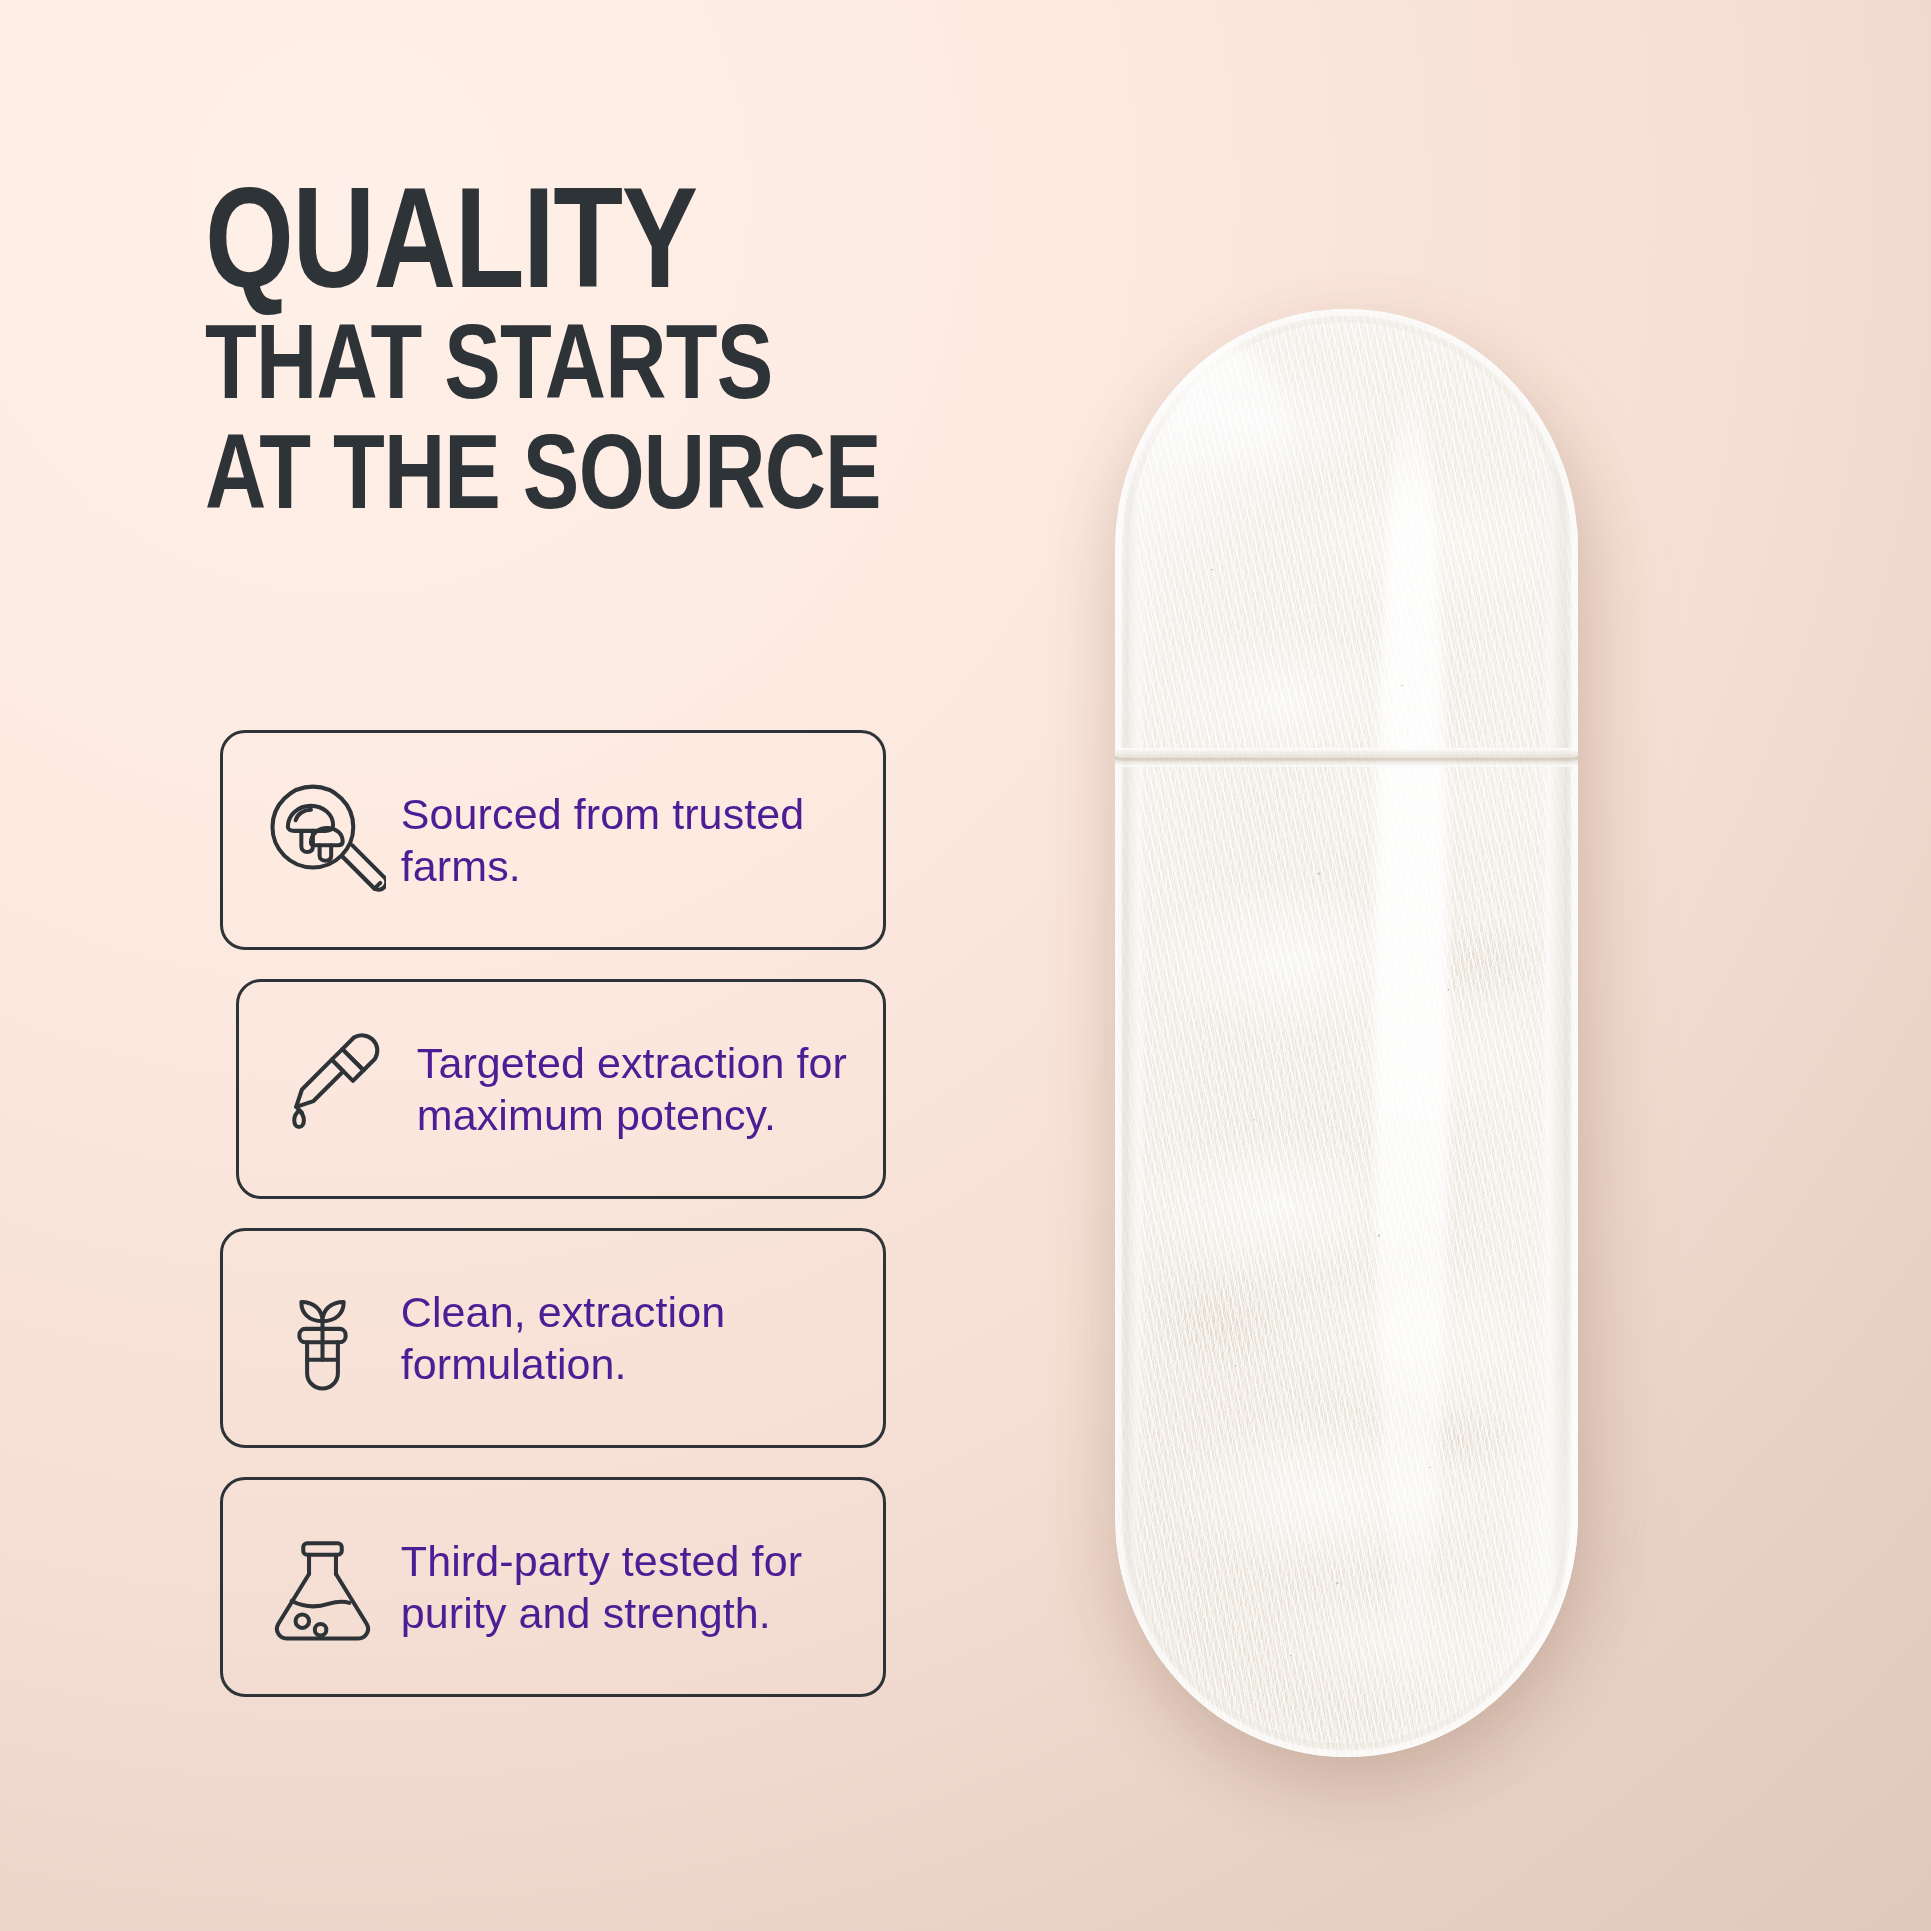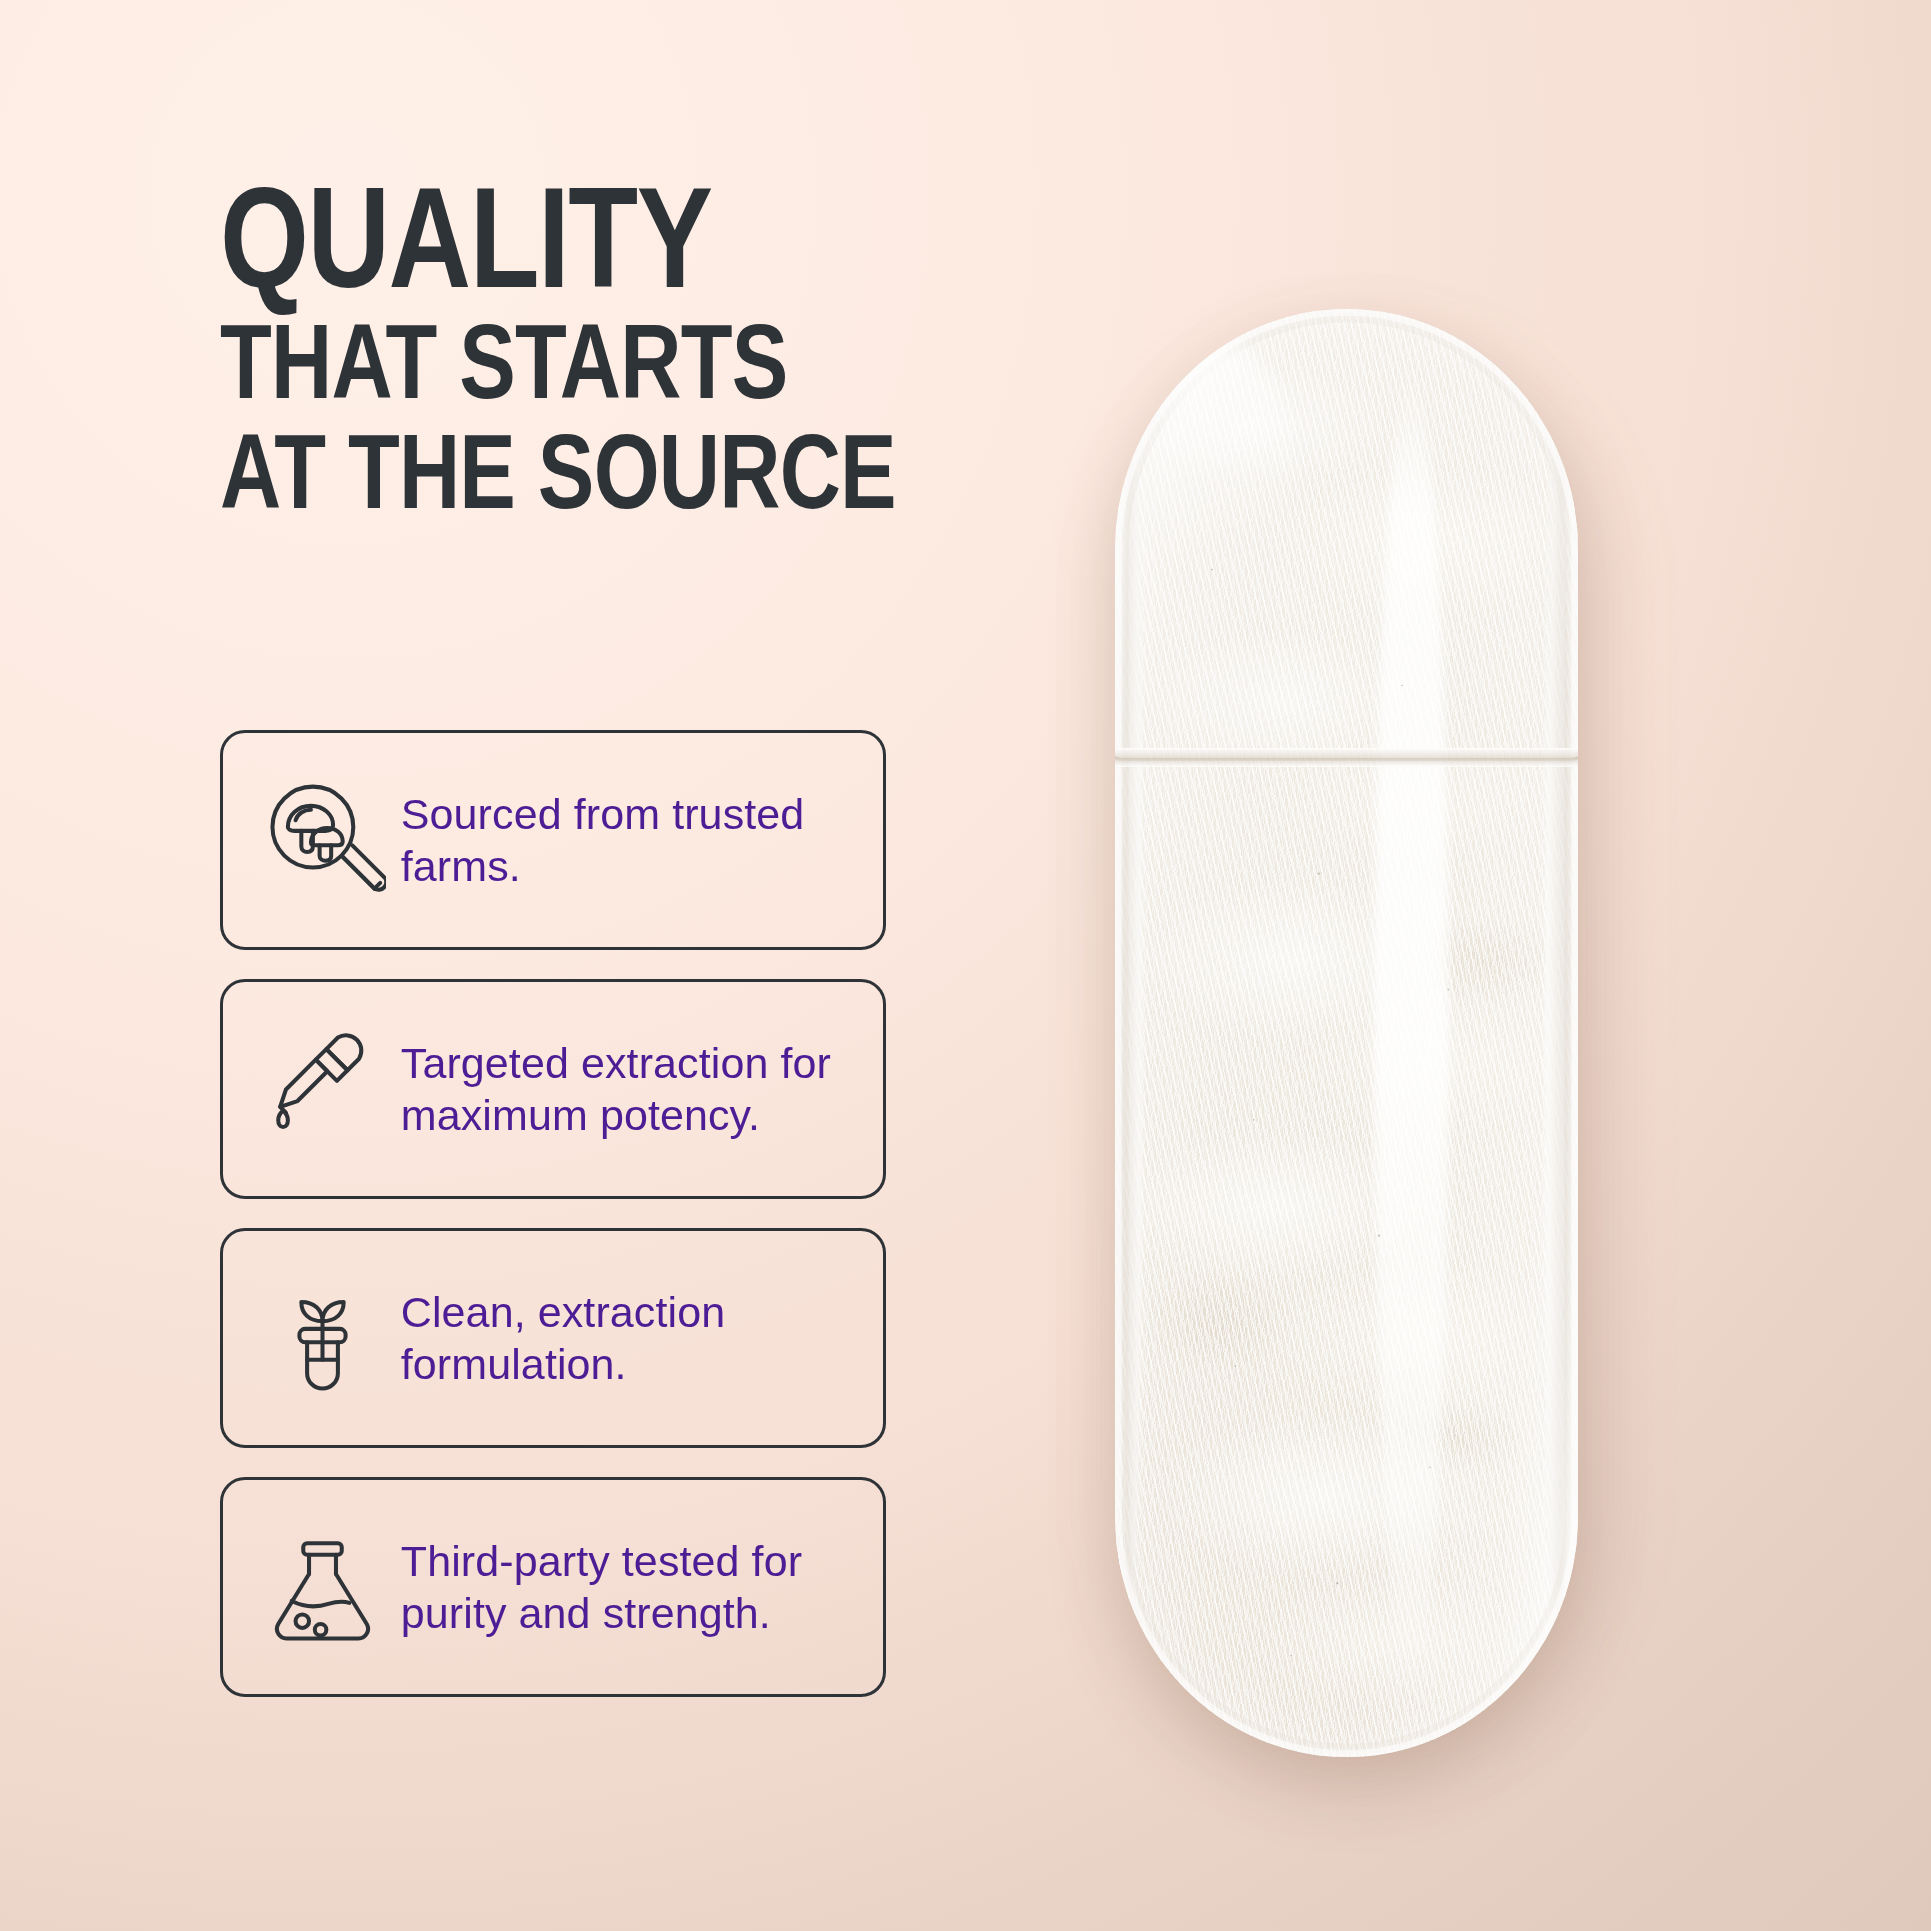--- a/index.html
+++ b/index.html
@@ -12,21 +12,21 @@
   body {
     font-family:"Liberation Sans", sans-serif;
     background:
       radial-gradient(circle at 18% 10%, #FEF0E8 0%, #FDEBE2 28%, #F6DFD4 58%, #E7D0C4 82%, #DFC9BD 100%);
     position:relative;
   }
 
   
   .left-col {
     position:absolute;
-    left:220px; top:172px;
+    left:205px; top:172px;
     width:676px;
   }
 
   
   .headline {
     color:#2E3338;
     font-family:"Liberation Sans", sans-serif;
     font-weight:700;
     text-transform:uppercase;
     letter-spacing:-0.5px;
@@ -70,21 +70,21 @@
   .card {
     border:3.9px solid #2E3338;
     border-radius:25px;
     display:flex;
     align-items:center;
     padding:0 9.7px 0 27px;
     margin-bottom:29px;
     background:transparent;
   }
   .card-1 { height:220px; }
-  .card-2 { height:220px; }
+  .card-2 { height:220px;margin-left:16px; }
   .card-3 { height:220px; }
   .card-4 { height:220px; }
 
   .card-icon {
     flex:0 0 145px;
     height:145px;
     display:flex;
     align-items:center;
     justify-content:center;
   }

